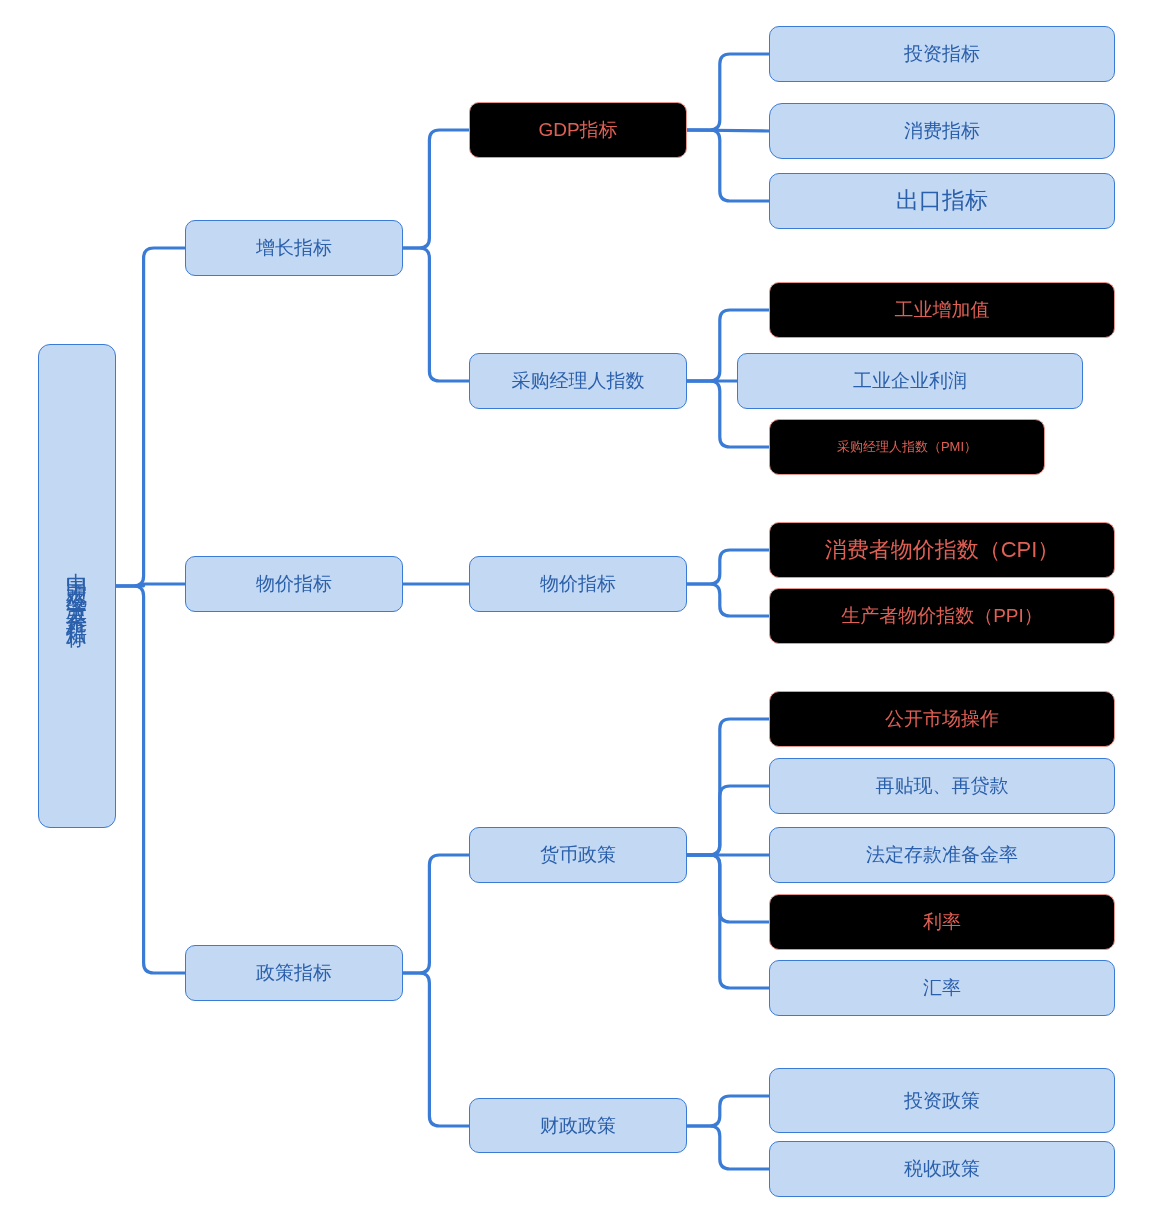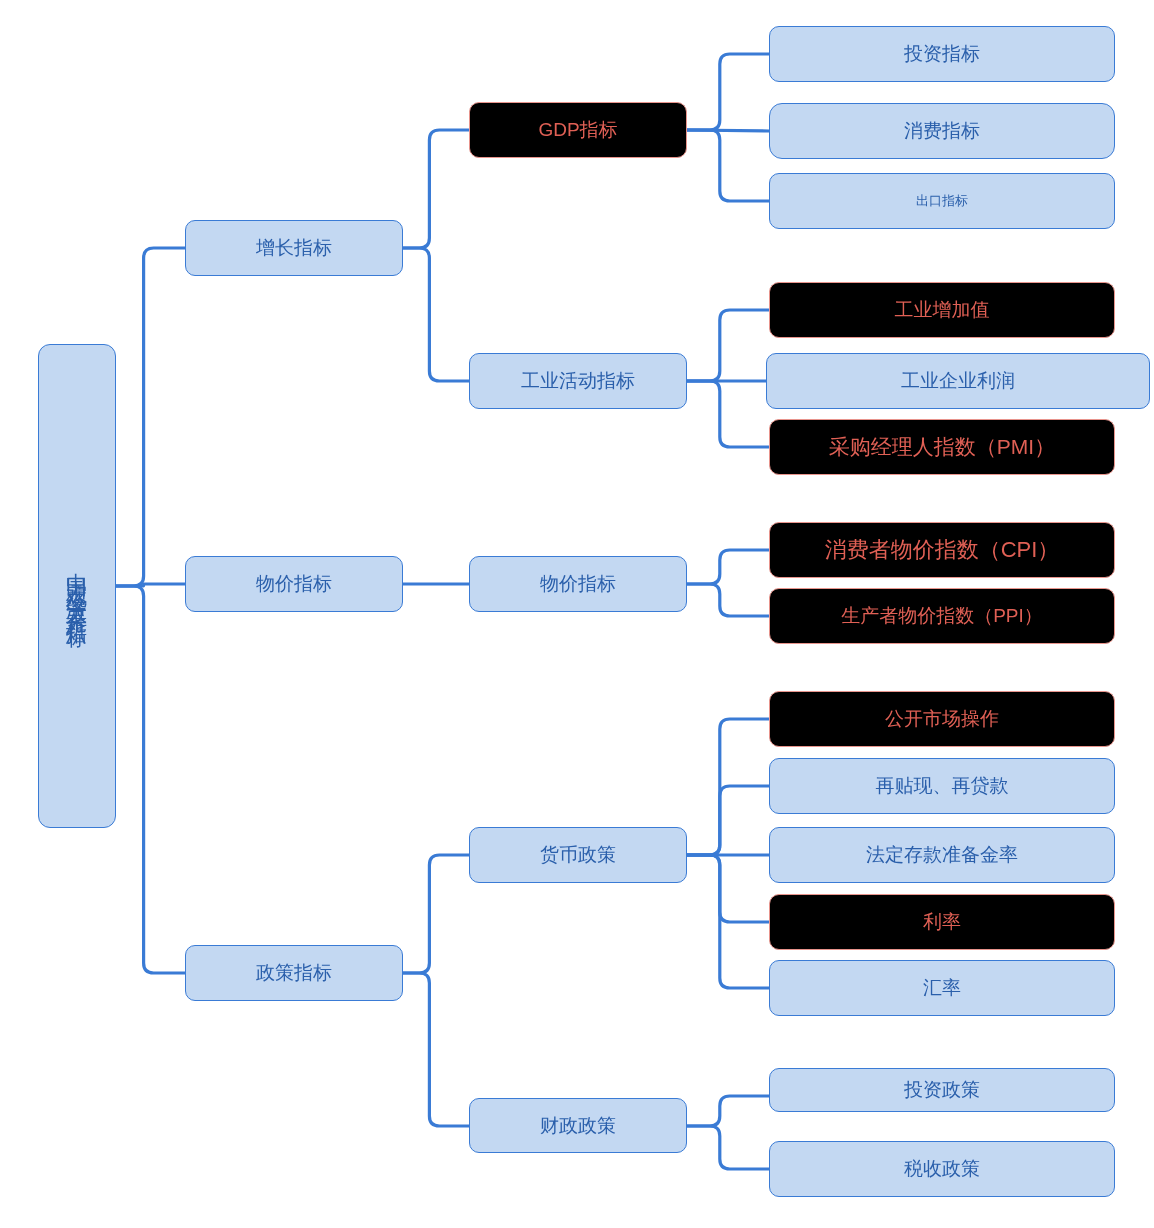--- a/index.html
+++ b/index.html
@@ -102,33 +102,33 @@
       </div>
       <div class="node pink" style="left: 469px; top: 102px; width: 218px; height: 56px; font-size: 19px;">
         <span class="label">GDP指标</span>
       </div>
       <div class="node blue" style="left: 769px; top: 26px; width: 346px; height: 56px; font-size: 19px;">
         <span class="label">投资指标</span>
       </div>
       <div class="node blue" style="left: 769px; top: 103px; width: 346px; height: 56px; font-size: 19px; border-radius: 13px;">
         <span class="label">消费指标</span>
       </div>
-      <div class="node blue" style="left: 769px; top: 173px; width: 346px; height: 56px; font-size: 13px;">
+      <div class="node blue" style="left: 769px; top: 173px; width: 346px; height: 56px; font-size: 23px;">
         <span class="label">出口指标</span>
       </div>
       <div class="node blue" style="left: 469px; top: 353px; width: 218px; height: 56px; font-size: 19px;">
-        <span class="label">工业活动指标</span>
+        <span class="label">采购经理人指数</span>
       </div>
       <div class="node pink" style="left: 769px; top: 282px; width: 346px; height: 56px; font-size: 19px;">
         <span class="label">工业增加值</span>
       </div>
-      <div class="node blue" style="left: 766px; top: 353px; width: 384px; height: 56px; font-size: 19px;">
+      <div class="node blue" style="left: 737px; top: 353px; width: 346px; height: 56px; font-size: 19px;">
         <span class="label">工业企业利润</span>
       </div>
-      <div class="node pink" style="left: 769px; top: 419px; width: 346px; height: 56px; font-size: 21px;">
+      <div class="node pink" style="left: 769px; top: 419px; width: 276px; height: 56px; font-size: 13px;">
         <span class="label">采购经理人指数（PMI）</span>
       </div>
       <div class="node blue" style="left: 185px; top: 556px; width: 218px; height: 56px; font-size: 19px;">
         <span class="label">物价指标</span>
       </div>
       <div class="node blue" style="left: 469px; top: 556px; width: 218px; height: 56px; font-size: 19px;">
         <span class="label">物价指标</span>
       </div>
       <div class="node pink" style="left: 769px; top: 522px; width: 346px; height: 56px; font-size: 22px;">
         <span class="label">消费者物价指数（CPI）</span>
@@ -153,20 +153,20 @@
       </div>
       <div class="node pink" style="left: 769px; top: 894px; width: 346px; height: 56px; font-size: 19px;">
         <span class="label">利率</span>
       </div>
       <div class="node blue" style="left: 769px; top: 960px; width: 346px; height: 56px; font-size: 19px;">
         <span class="label">汇率</span>
       </div>
       <div class="node blue" style="left: 469px; top: 1098px; width: 218px; height: 55px; font-size: 19px;">
         <span class="label">财政政策</span>
       </div>
-      <div class="node blue" style="left: 769px; top: 1068px; width: 346px; height: 44px; font-size: 19px; border-radius: 10px;">
+      <div class="node blue" style="left: 769px; top: 1068px; width: 346px; height: 65px; font-size: 19px; border-radius: 10px;">
         <span class="label">投资政策</span>
       </div>
       <div class="node blue" style="left: 769px; top: 1141px; width: 346px; height: 56px; font-size: 19px;">
         <span class="label">税收政策</span>
       </div>
     </div>
 </div>
 
 </body></html>

